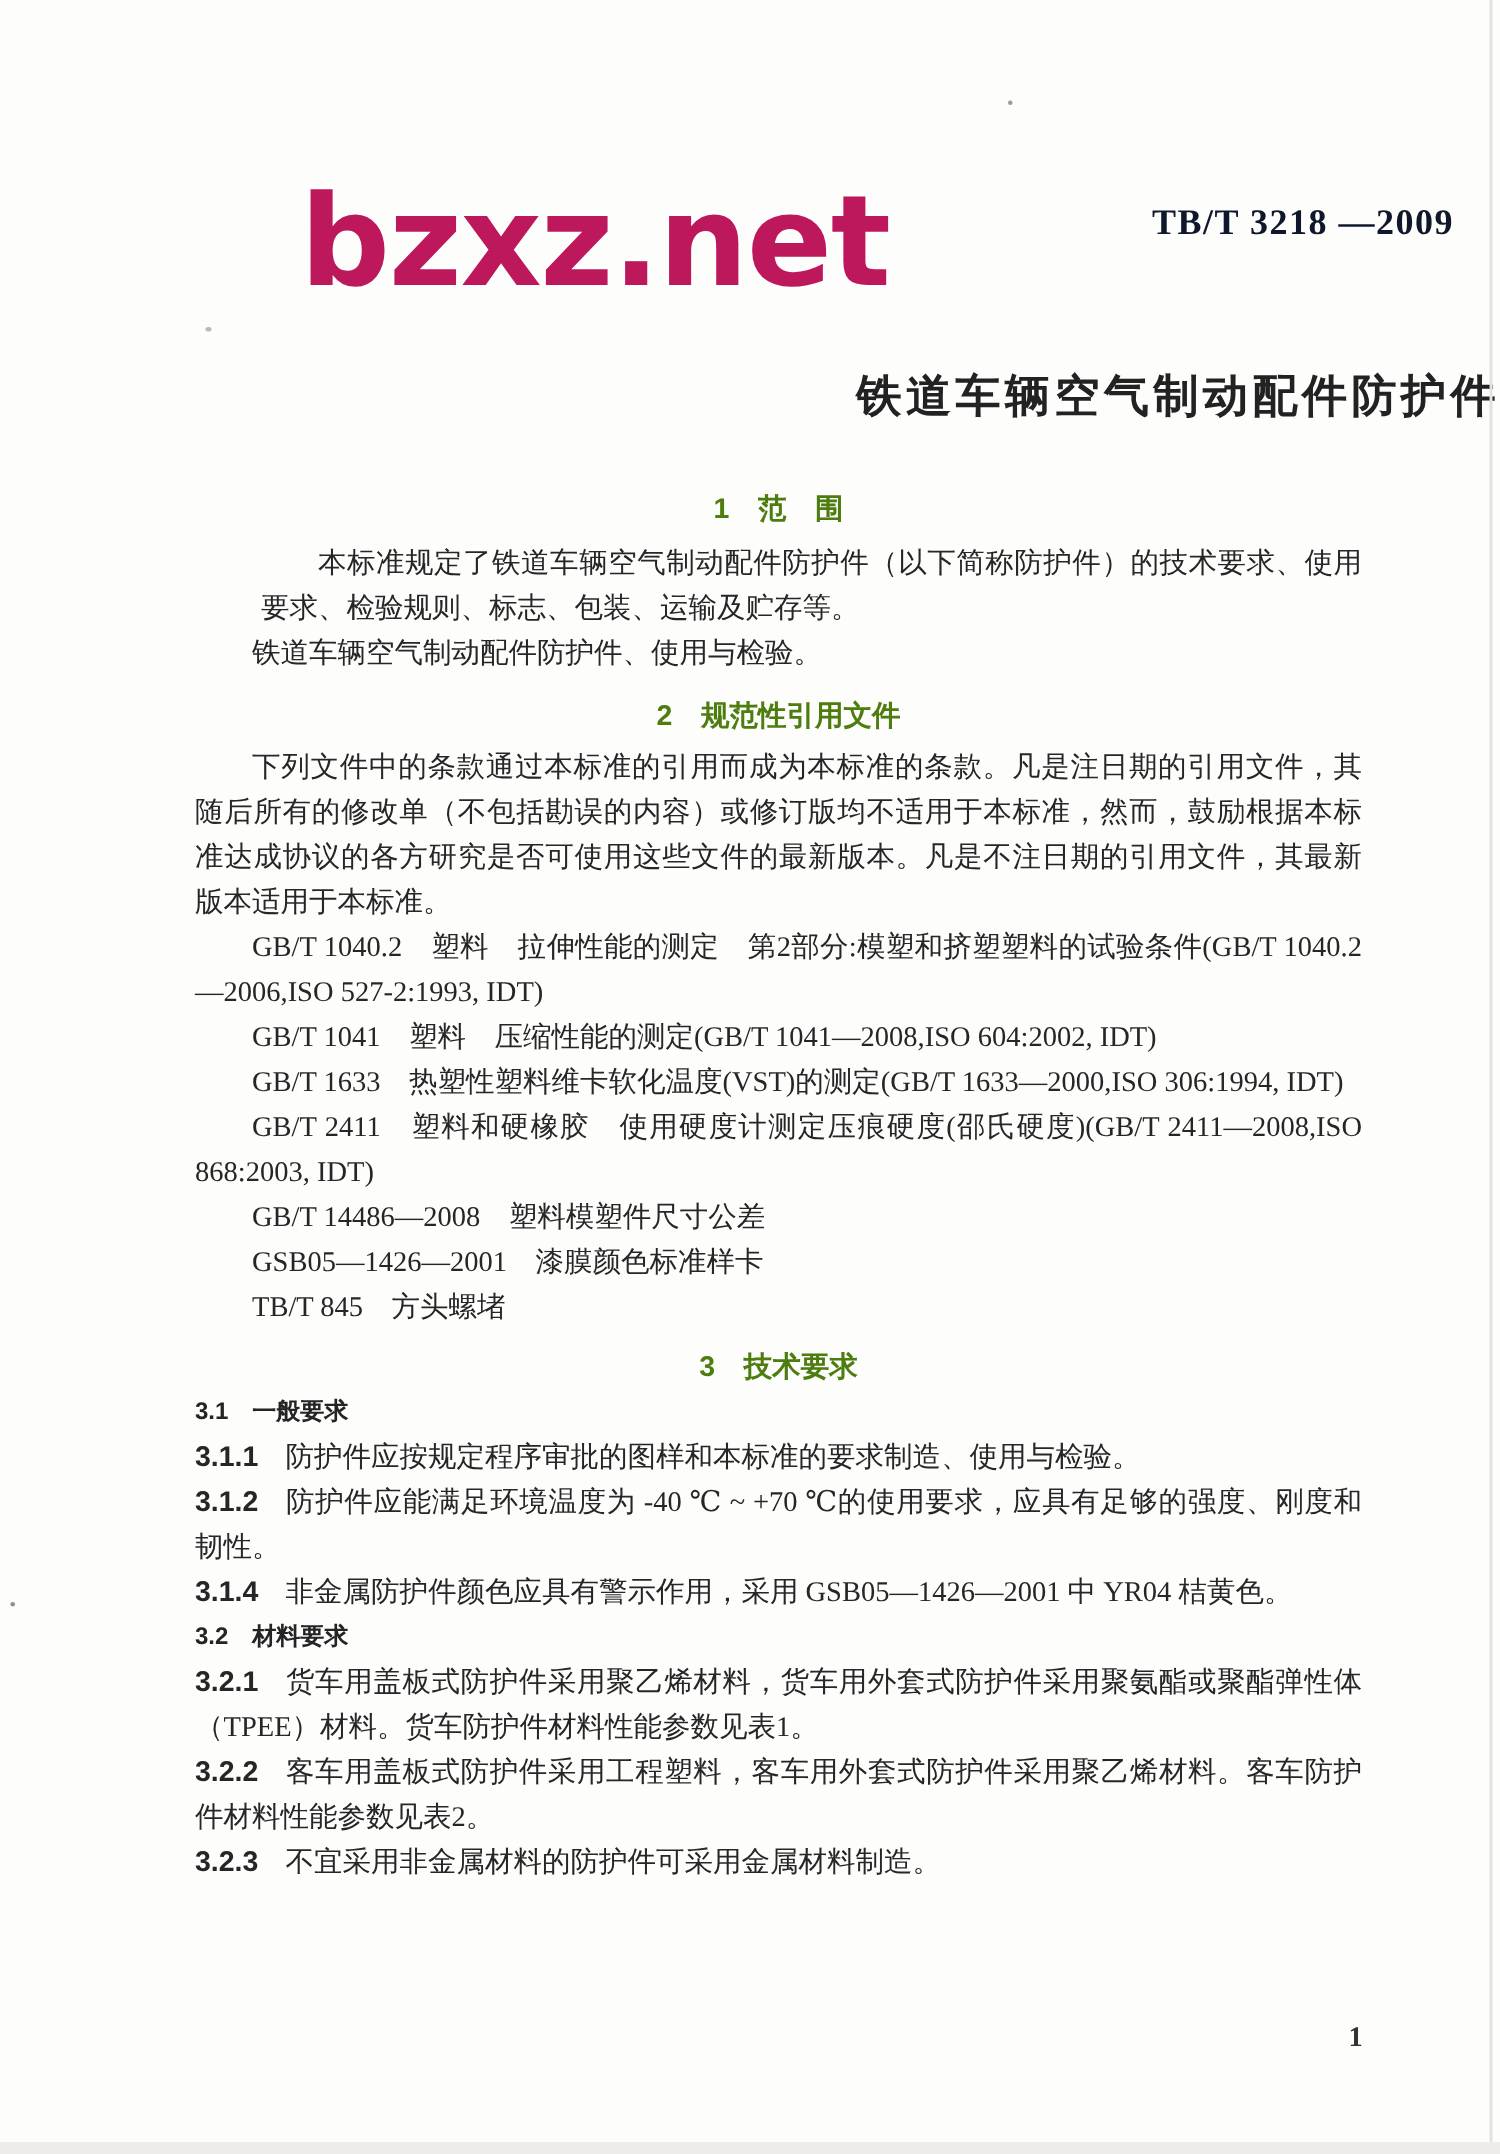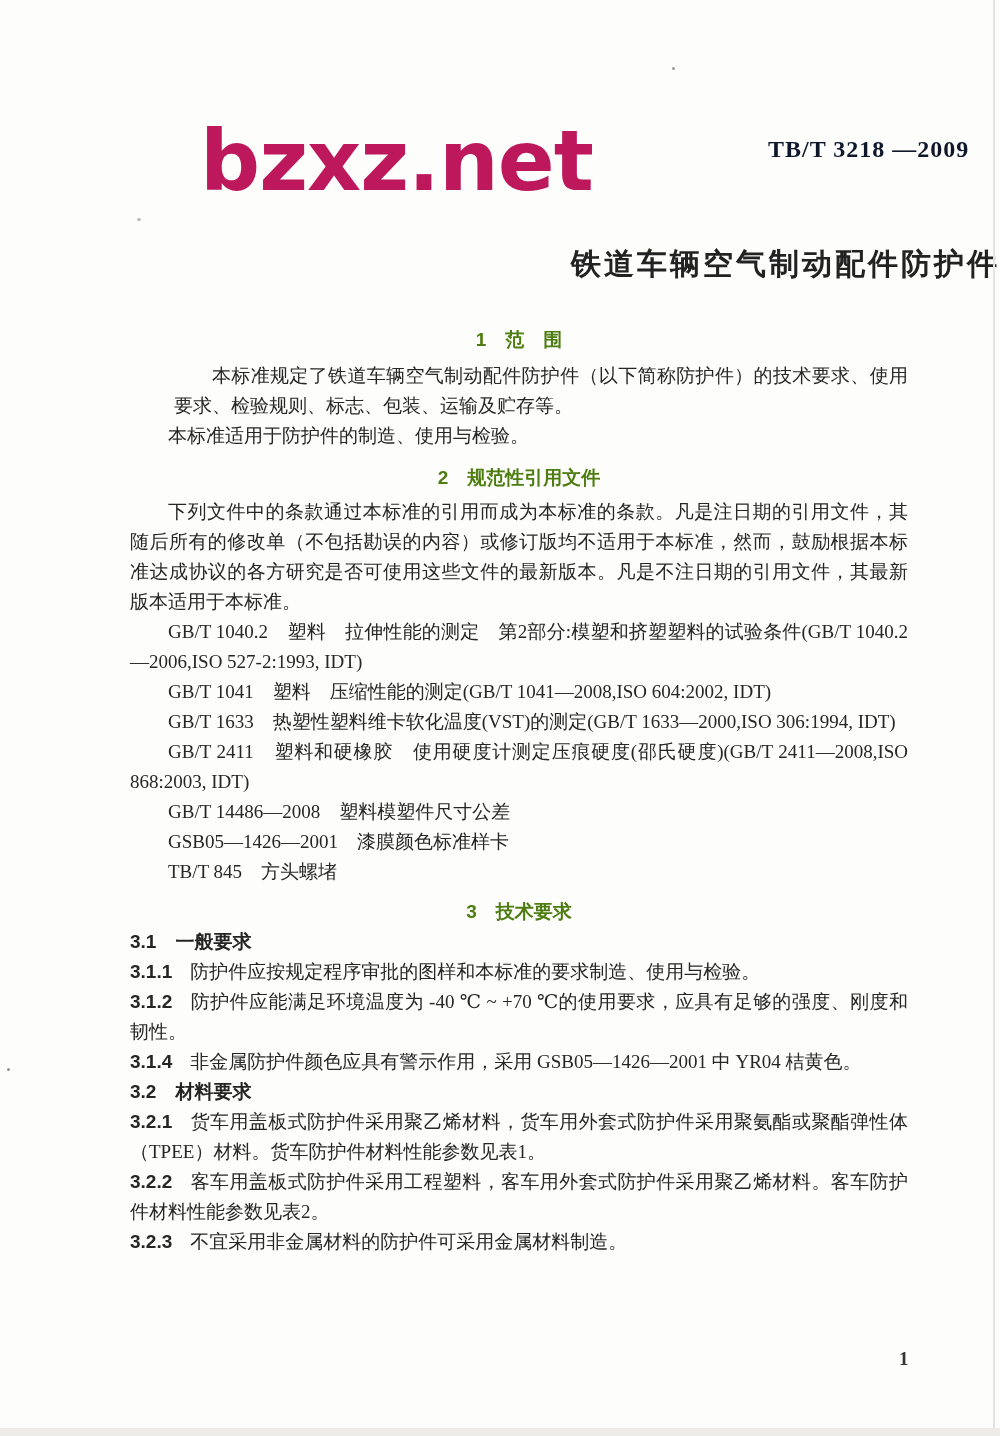--- a/index.html
+++ b/index.html
@@ -45,21 +45,21 @@
     text-align: justify;
   }
   .sec-h1 {
     font-family: "Liberation Sans", "DejaVu Sans", sans-serif;
     font-weight: bold; font-size: 19px;
     margin: 12px 0 0 0; color: #4d7c0f;
     text-align: center;
   }
   .sec-h2 {
     font-family: "Liberation Sans", "DejaVu Sans", sans-serif;
-    font-weight: bold; font-size: 19px;
+    font-weight: bold; font-size: 16px;
     margin: 0; color: #242424;
     text-align: left;
   }
   .para { margin: 0; text-indent: 2em; }
   .para.first { margin-top: 6px; margin-left: 44px; }
   .intro { margin-top: 4px; }
   .ref { margin: 0; text-indent: 2em; }
   .clause { margin: 0; }
   .clause-num {
     font-family: "Liberation Sans", "DejaVu Sans", sans-serif;
@@ -83,21 +83,21 @@
 <div class="watermark">bzxz.net</div>
 
 <div class="std-code">TB/T 3218 —2009</div>
 
 <div class="doc-title">铁道车辆空气制动配件防护件</div>
 
 <div class="content">
 
   <h2 class="sec-h1">1　范　围</h2>
   <p class="para first">本标准规定了铁道车辆空气制动配件防护件（以下简称防护件）的技术要求、使用要求、检验规则、标志、包装、运输及贮存等。</p>
-  <p class="para">本标准适用于防护件的制造、使用与检验。</p>
+  <p class="para">铁道车辆空气制动配件防护件、使用与检验。</p>
 
   <h2 class="sec-h1">2　规范性引用文件</h2>
   <p class="para intro">下列文件中的条款通过本标准的引用而成为本标准的条款。凡是注日期的引用文件，其随后所有的修改单（不包括勘误的内容）或修订版均不适用于本标准，然而，鼓励根据本标准达成协议的各方研究是否可使用这些文件的最新版本。凡是不注日期的引用文件，其最新版本适用于本标准。</p>
   <p class="ref">GB/T 1040.2　塑料　拉伸性能的测定　第2部分:模塑和挤塑塑料的试验条件(GB/T 1040.2—2006,ISO 527-2:1993, IDT)</p>
   <p class="ref">GB/T 1041　塑料　压缩性能的测定(GB/T 1041—2008,ISO 604:2002, IDT)</p>
   <p class="ref">GB/T 1633　热塑性塑料维卡软化温度(VST)的测定(GB/T 1633—2000,ISO 306:1994, IDT)</p>
   <p class="ref">GB/T 2411　塑料和硬橡胶　使用硬度计测定压痕硬度(邵氏硬度)(GB/T 2411—2008,ISO 868:2003, IDT)</p>
   <p class="ref">GB/T 14486—2008　塑料模塑件尺寸公差</p>
   <p class="ref">GSB05—1426—2001　漆膜颜色标准样卡</p>
   <p class="ref">TB/T 845　方头螺堵</p>

